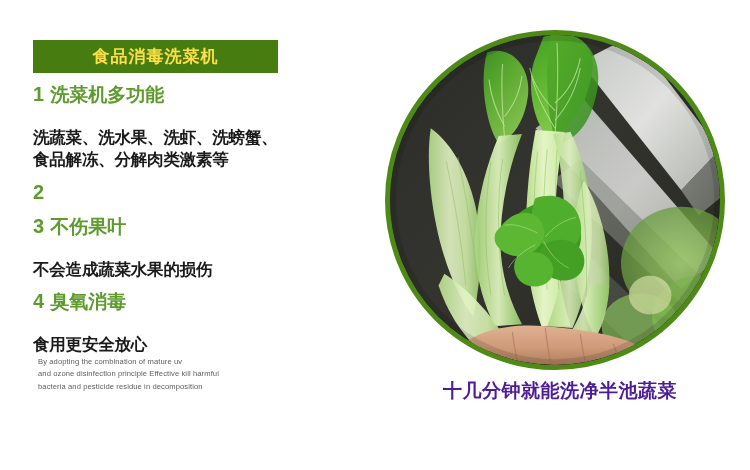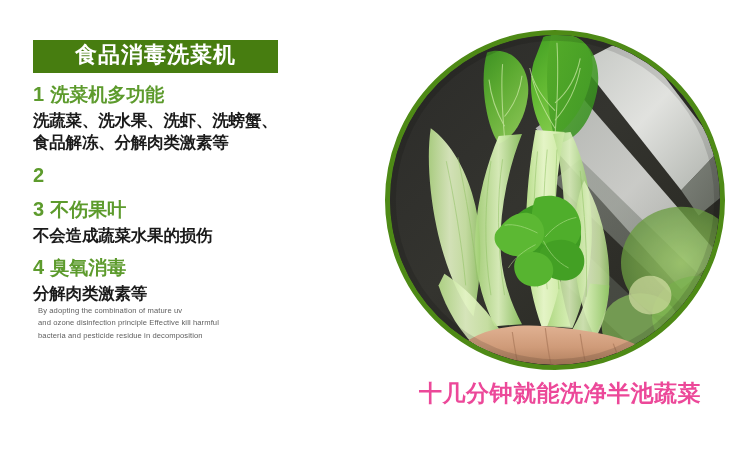--- a/index.html
+++ b/index.html
@@ -29,27 +29,26 @@
   }
   .title-banner {
     width: 245px;
     height: 33px;
     background: #477d10;
     display: flex;
     align-items: center;
     justify-content: center;
   }
   .title-banner-text {
-    color: #ffffff;
-    font-size: 22px;
+    color: #fde047;
+    font-size: 17px;
     font-weight: bold;
     letter-spacing: 1px;
     line-height: 1;
     white-space: nowrap;
-    font-family: Liberation Mono, monospace;
   }
 
   .feature-block {
     margin-top: 9px;
   }
   .feature-heading {
     color: #5d9b2d;
     font-size: 19px;
     font-weight: bold;
     line-height: 1.25;
@@ -60,21 +59,21 @@
   .feature-num {
     font-size: 20px;
     font-weight: bold;
     margin-right: 6px;
   }
   .feature-body {
     color: #1a1a1a;
     font-size: 16.5px;
     font-weight: bold;
     line-height: 1.32;
-    margin-top: 3px;
+    margin-top: 20px;
     letter-spacing: -0.2px;
   }
   .feature-body div { white-space: nowrap; }
 
   .en-note {
     margin-left: 5px;
     color: #5e5e5e;
     font-size: 7.6px;
     line-height: 1.62;
     letter-spacing: 0.1px;
@@ -103,22 +102,22 @@
   }
   .photo-svg { display: block; width: 100%; height: 100%; }
 
   
   .red-caption {
     position: absolute;
     left: 410px;
     top: 380px;
     width: 300px;
     text-align: center;
-    color: #ec4899;
-    font-size: 23px;
+    color: #4c1d95;
+    font-size: 19px;
     font-weight: bold;
     letter-spacing: 0.5px;
     white-space: nowrap;
     line-height: 1.2;
   }
 </style>
 </head>
 <body>
 
 <div class="page">
@@ -155,21 +154,21 @@
         <div>不会造成蔬菜水果的损伤</div>
       </div>
     </div>
 
     <div class="feature-block">
       <div class="feature-heading">
         <span class="feature-num">4</span>
         <span>臭氧消毒</span>
       </div>
       <div class="feature-body">
-        <div>分解肉类激素等</div>
+        <div>食用更安全放心</div>
       </div>
     </div>
 
     <div class="en-note">
       <div>By adopting the combination of mature uv</div>
       <div>and ozone disinfection principle Effective kill harmful</div>
       <div>bacteria and pesticide residue in decomposition</div>
     </div>
 
   </div>

